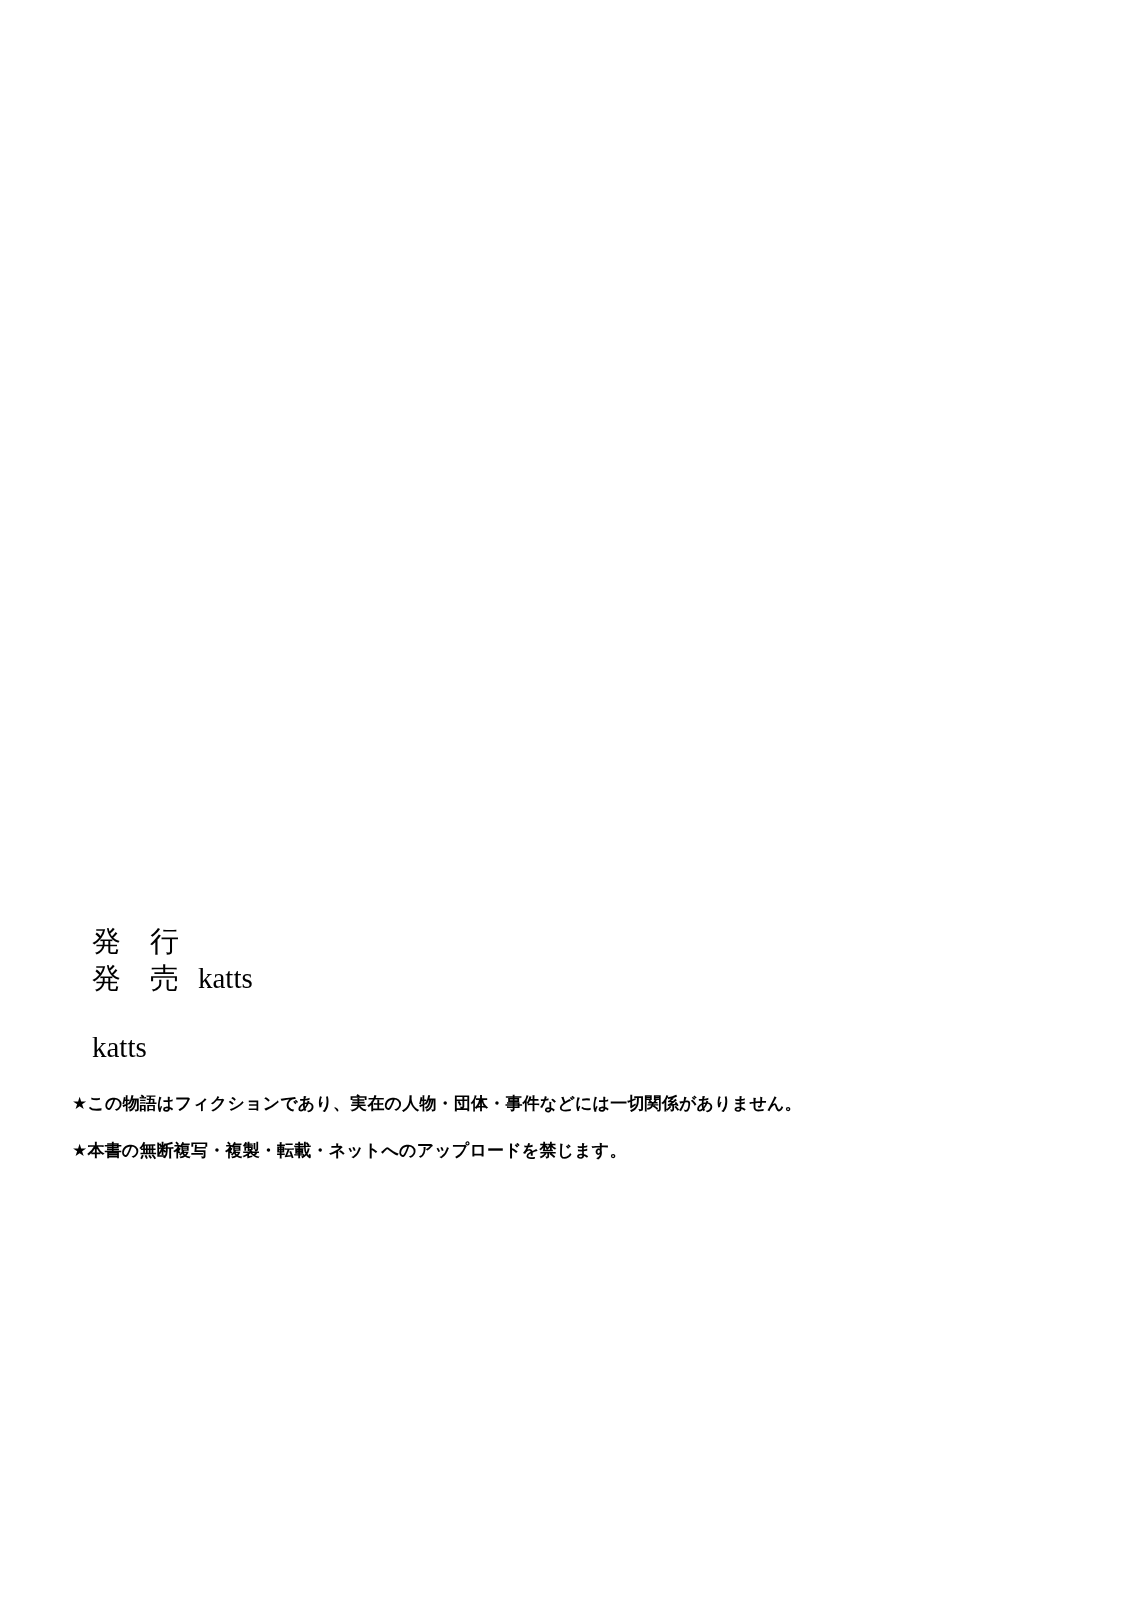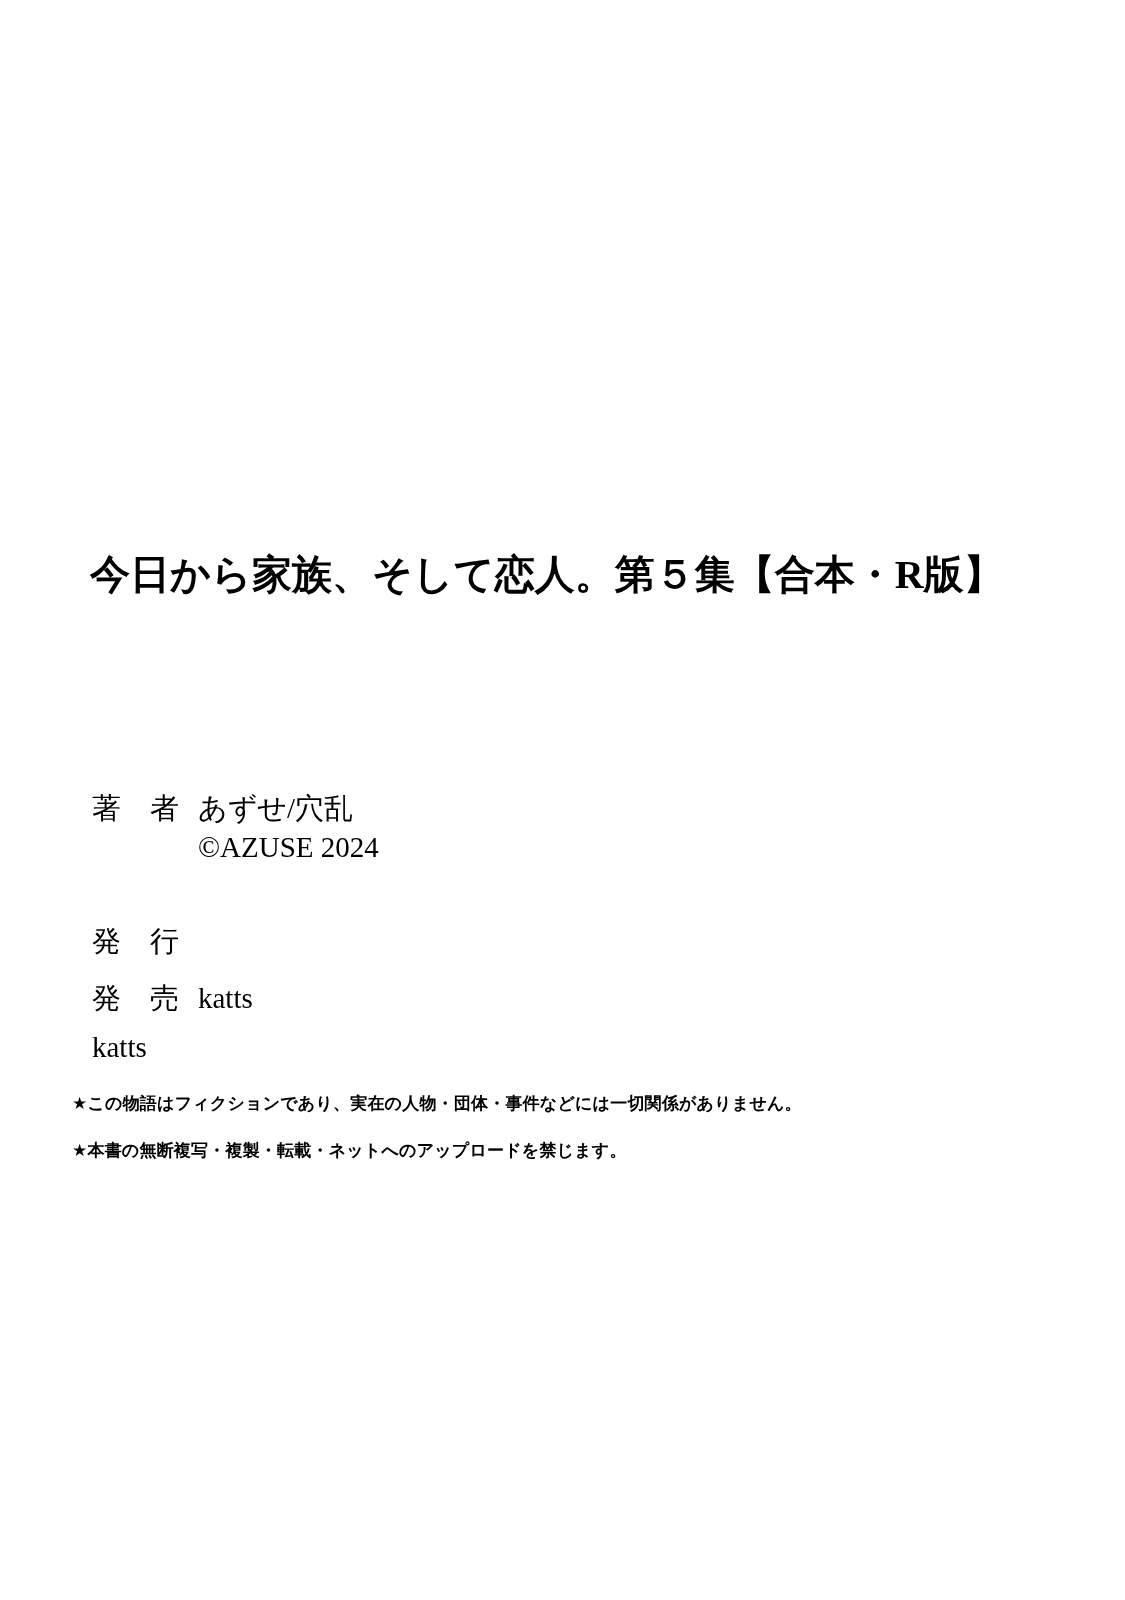--- a/index.html
+++ b/index.html
@@ -36,50 +36,41 @@
     line-height: 1.2;
   }
   .credit-row .credit-label {
     display: inline-block;
     width: 106px;
     flex: 0 0 106px;
   }
   .row-author    { top: 791px; }
   .row-copyright { top: 830px; }
   .row-publisher { top: 924px; flex-direction: column; }
-  .row-seller    { top: 981px; justify-content: flex-end; }
+  .row-seller    { top: 961px; justify-content: flex-end; }
   .notice {
     position: absolute;
     left: 72px;
     font-family: "Liberation Sans", "DejaVu Sans", sans-serif;
     font-weight: bold;
     font-size: 17px;
     white-space: nowrap;
     line-height: 1.2;
     letter-spacing: 0.2px;
   }
   .notice-1 { top: 1094px; }
   .notice-2 { top: 1129px; margin-top: 12px; }
 </style>
 </head>
 <body>
 
 <div class="page">
 
-  <div class="book-title">今日から家族、そして恋人。第５集【合本・R版】</div>
 
-  <div class="credit-row row-author">
-    <span class="credit-label">著　者</span>
-    <span class="credit-value">あずせ/穴乱</span>
-  </div>
 
-  <div class="credit-row row-copyright">
-    <span class="credit-label"></span>
-    <span class="credit-value">©AZUSE 2024</span>
-  </div>
 
   <div class="credit-row row-publisher">
     <span class="credit-label">発　行</span>
     <span class="credit-value">katts</span>
   </div>
 
   <div class="credit-row row-seller">
     <span class="credit-label">発　売</span>
     <span class="credit-value">katts</span>
   </div>

